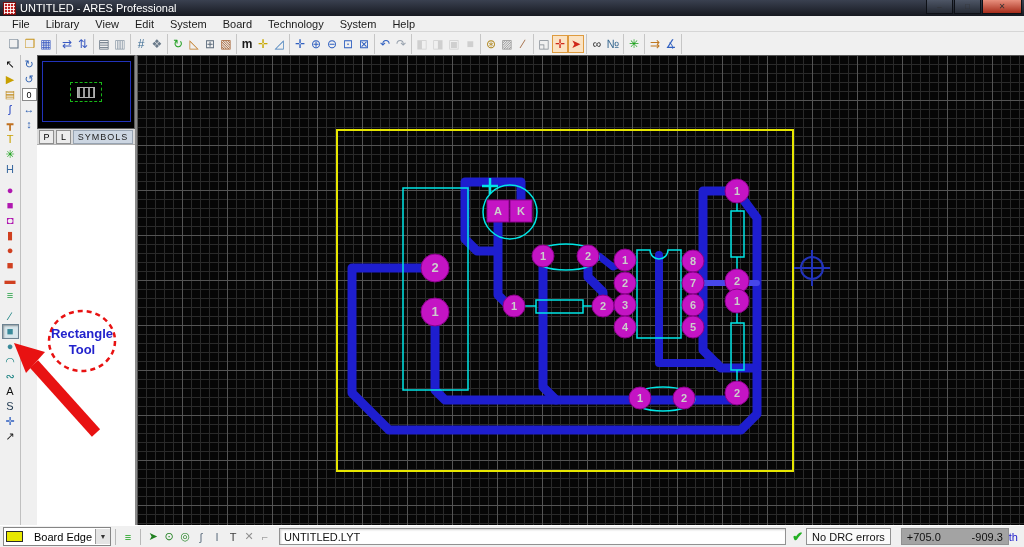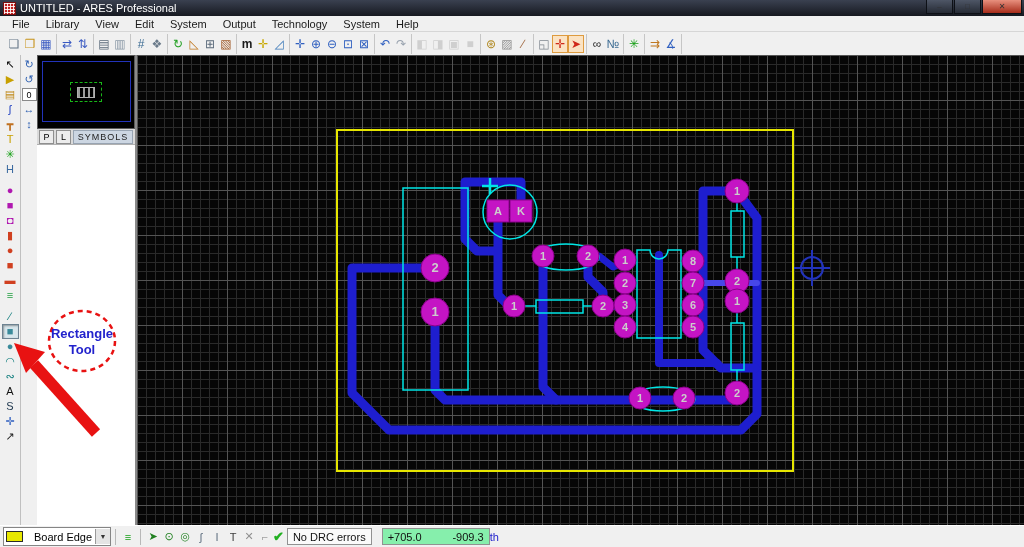--- a/index.html
+++ b/index.html
@@ -75,21 +75,21 @@
           display:flex;align-items:center;justify-content:center;}
   .sb-sep{width:1px;height:16px;background:#b8b8b8;margin:0 4px;flex:0 0 auto;}
   #status-tools{display:flex;align-items:center;flex:0 0 auto;}
   .st-btn{width:16px;height:17px;display:flex;align-items:center;justify-content:center;font-size:11px;}
   .filename-field{flex:1;height:15px;background:#fff;border:1px solid #919191;box-shadow:inset 1px 1px 2px #d2d2d2;
                   font-size:11px;padding:0 4px;display:flex;align-items:center;margin:0 6px;color:#111;}
   .drc-wrap{display:flex;align-items:center;flex:0 0 auto;}
   .drc-check{font-weight:bold;font-size:13px;margin-right:3px;}
   .drc-box{height:15px;background:#fafafa;border:1px solid #919191;font-size:11px;padding:0 5px;
            display:flex;align-items:center;color:#111;}
-  .coords{width:96px;height:15px;border:1px solid #919191;background:#86efac;font-size:11px;color:#111;
+  .coords{width:96px;height:15px;border:1px solid #919191;background:#a3a3a3;font-size:11px;color:#111;
           display:flex;align-items:center;justify-content:space-between;padding:0 5px;margin-left:10px;flex:0 0 auto;}
   .units{font-size:11px;margin:0 3px 0 0;color:#2222cc;flex:0 0 auto;}
 </style>
 </head>
 <body>
 
 <div id="window">
 
   <div class="titlebar">
     <div class="app-icon"></div>
@@ -100,21 +100,21 @@
         <div class="win-btn close" style="color: rgb(51, 51, 51);">✕</div>
       </div>
   </div>
 
   <div class="menubar" id="menubar">
       <div class="menu-item">File</div>
       <div class="menu-item">Library</div>
       <div class="menu-item">View</div>
       <div class="menu-item">Edit</div>
       <div class="menu-item">System</div>
-      <div class="menu-item">Output</div>
+      <div class="menu-item">Board</div>
       <div class="menu-item">Technology</div>
       <div class="menu-item">System</div>
       <div class="menu-item">Help</div>
     </div>
 
   <div class="toolbar" id="toolbar">
       <div class="tb-group">
         <div class="tb-btn" style="color: rgb(102, 119, 136);">❏</div>
         <div class="tb-btn" style="color: rgb(200, 148, 28);">❐</div>
         <div class="tb-btn" style="color: rgb(58, 90, 194);">▦</div>
@@ -338,20 +338,21 @@
         <div class="sb-sep"></div>
         <div class="st-btn" style="color: rgb(32, 128, 32);">➤</div>
         <div class="st-btn" style="color: rgb(32, 128, 32);">⊙</div>
         <div class="st-btn" style="color: rgb(32, 128, 32);">◎</div>
         <div class="st-btn" style="color: rgb(96, 112, 128);">ʃ</div>
         <div class="st-btn" style="color: rgb(96, 112, 128);">I</div>
         <div class="st-btn" style="color: rgb(64, 64, 64);">T</div>
         <div class="st-btn" style="color: rgb(144, 144, 144);">✕</div>
         <div class="st-btn" style="color: rgb(160, 160, 160);">⌐</div>
       </div>
+    <div class="filename-field">UNTITLED.LYT</div>
     <div class="drc-wrap">
       <span class="drc-check" id="drc-check" style="color: rgb(34, 176, 34);">✔</span>
       <span class="drc-box">No DRC errors</span>
     </div>
     <div class="coords">
       <span>+705.0</span>
       <span>-909.3</span>
     </div>
     <span class="units">th</span>
   </div>

